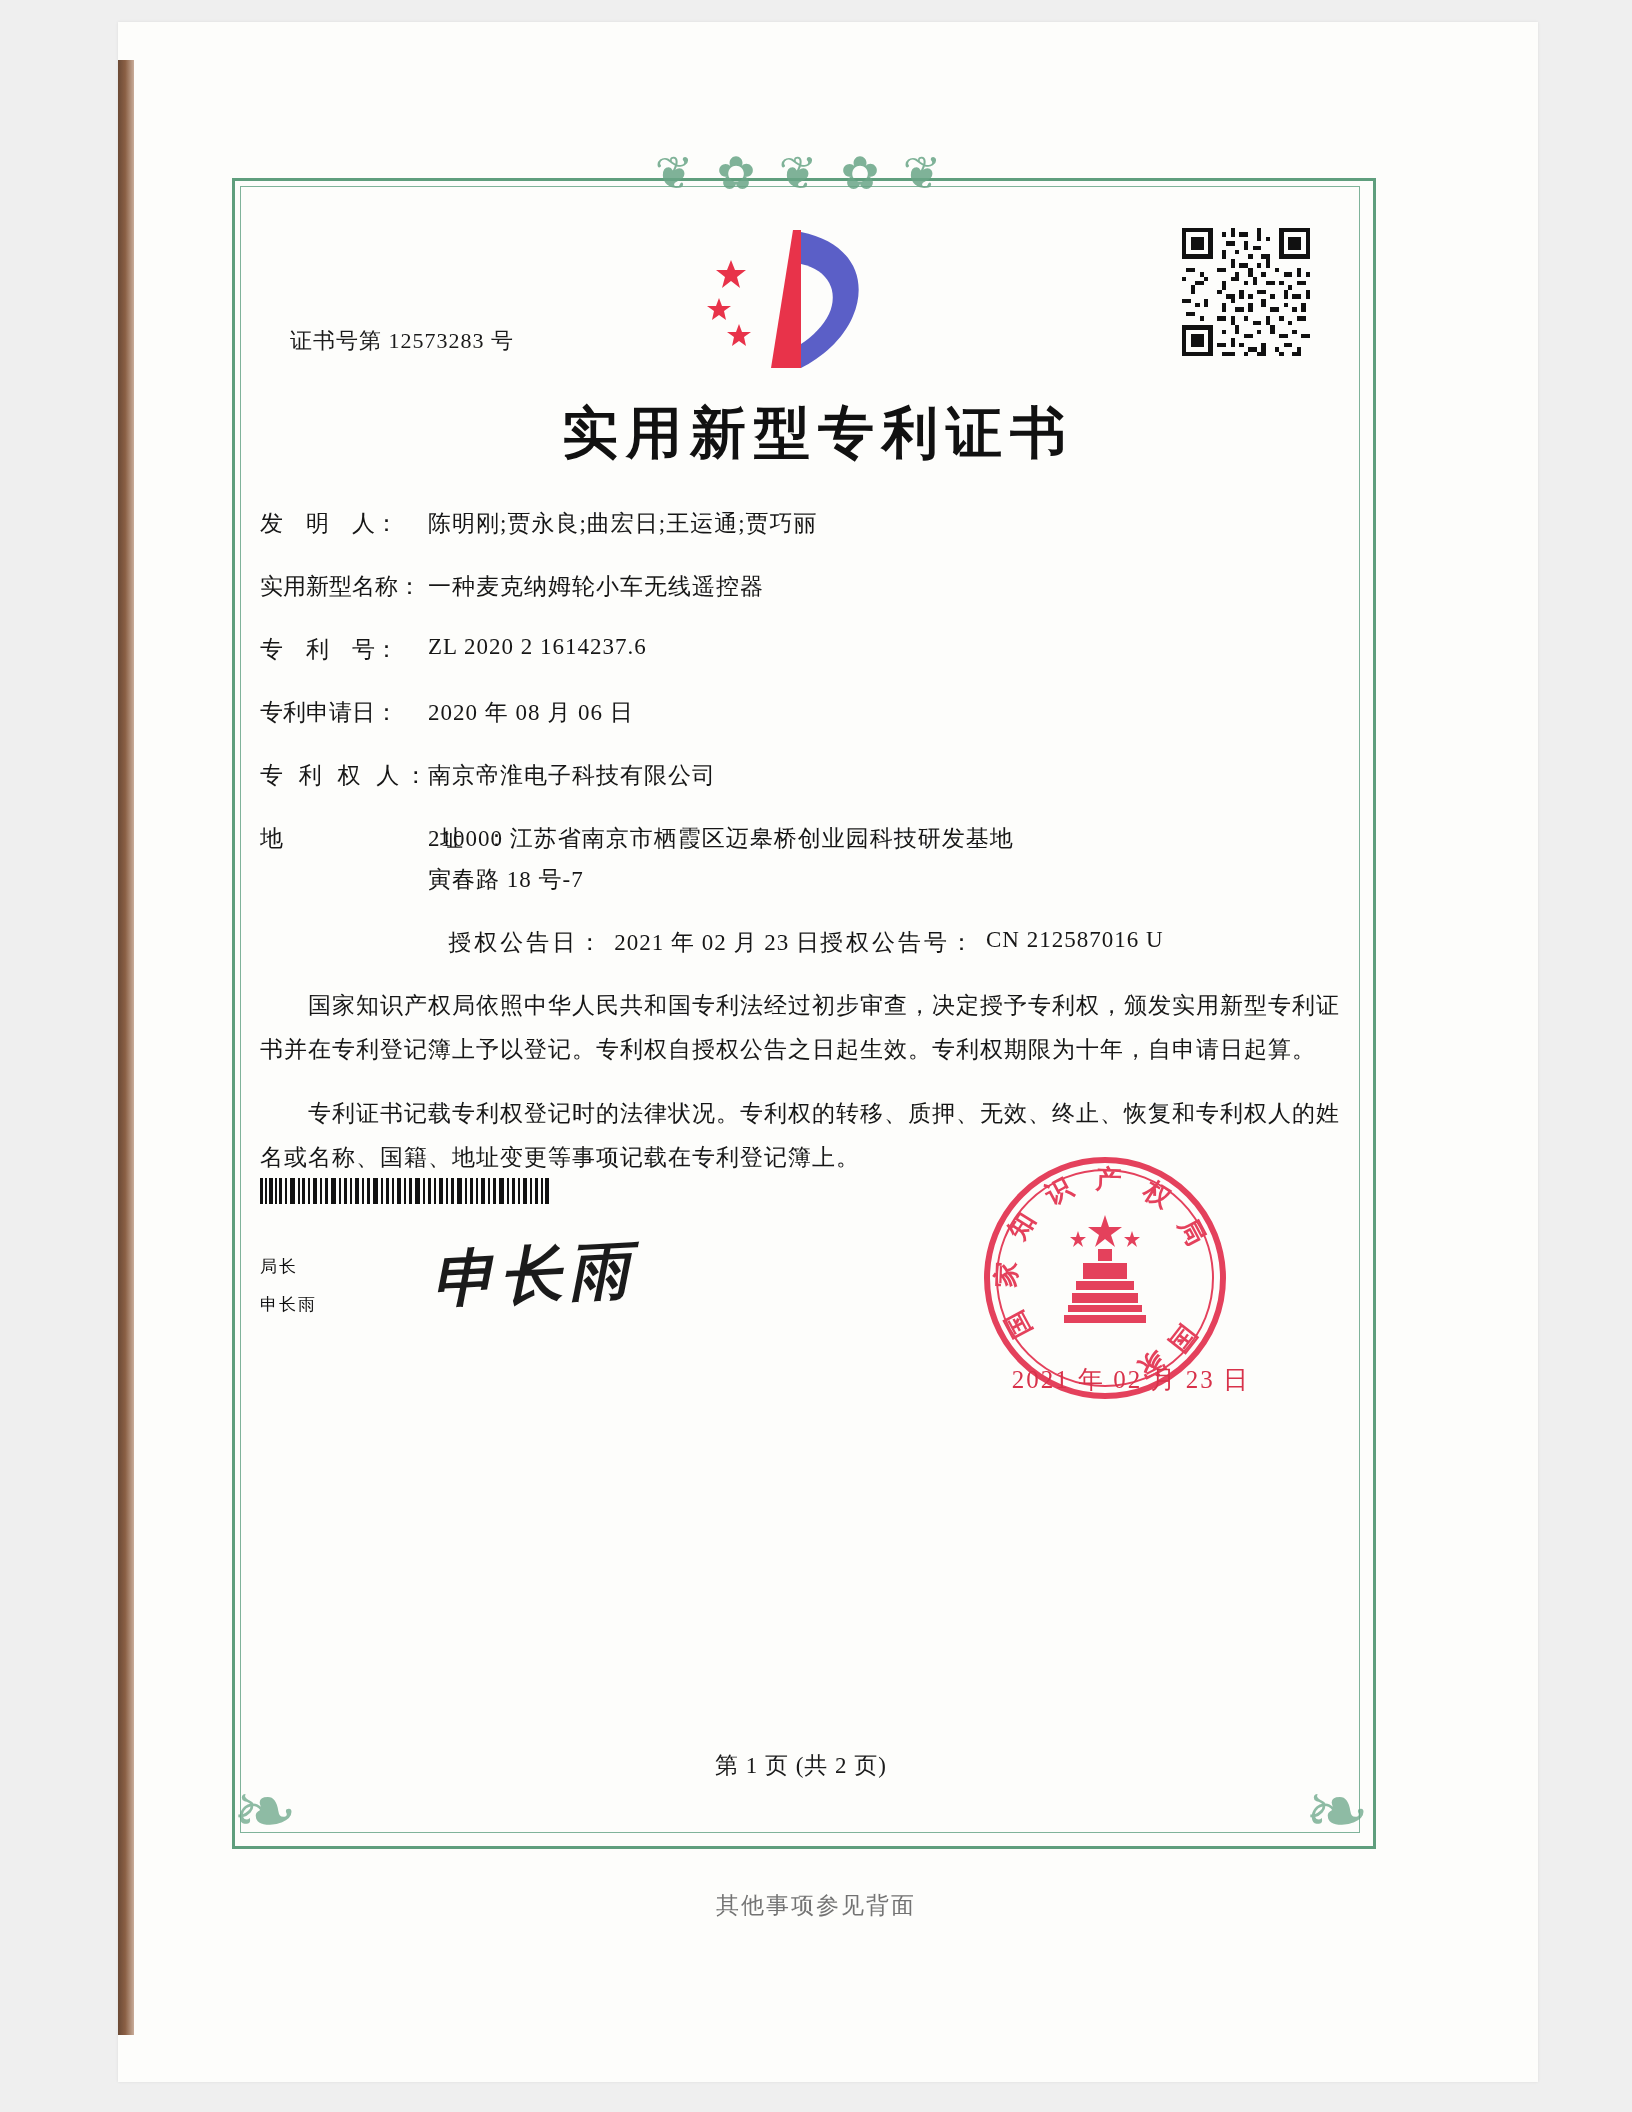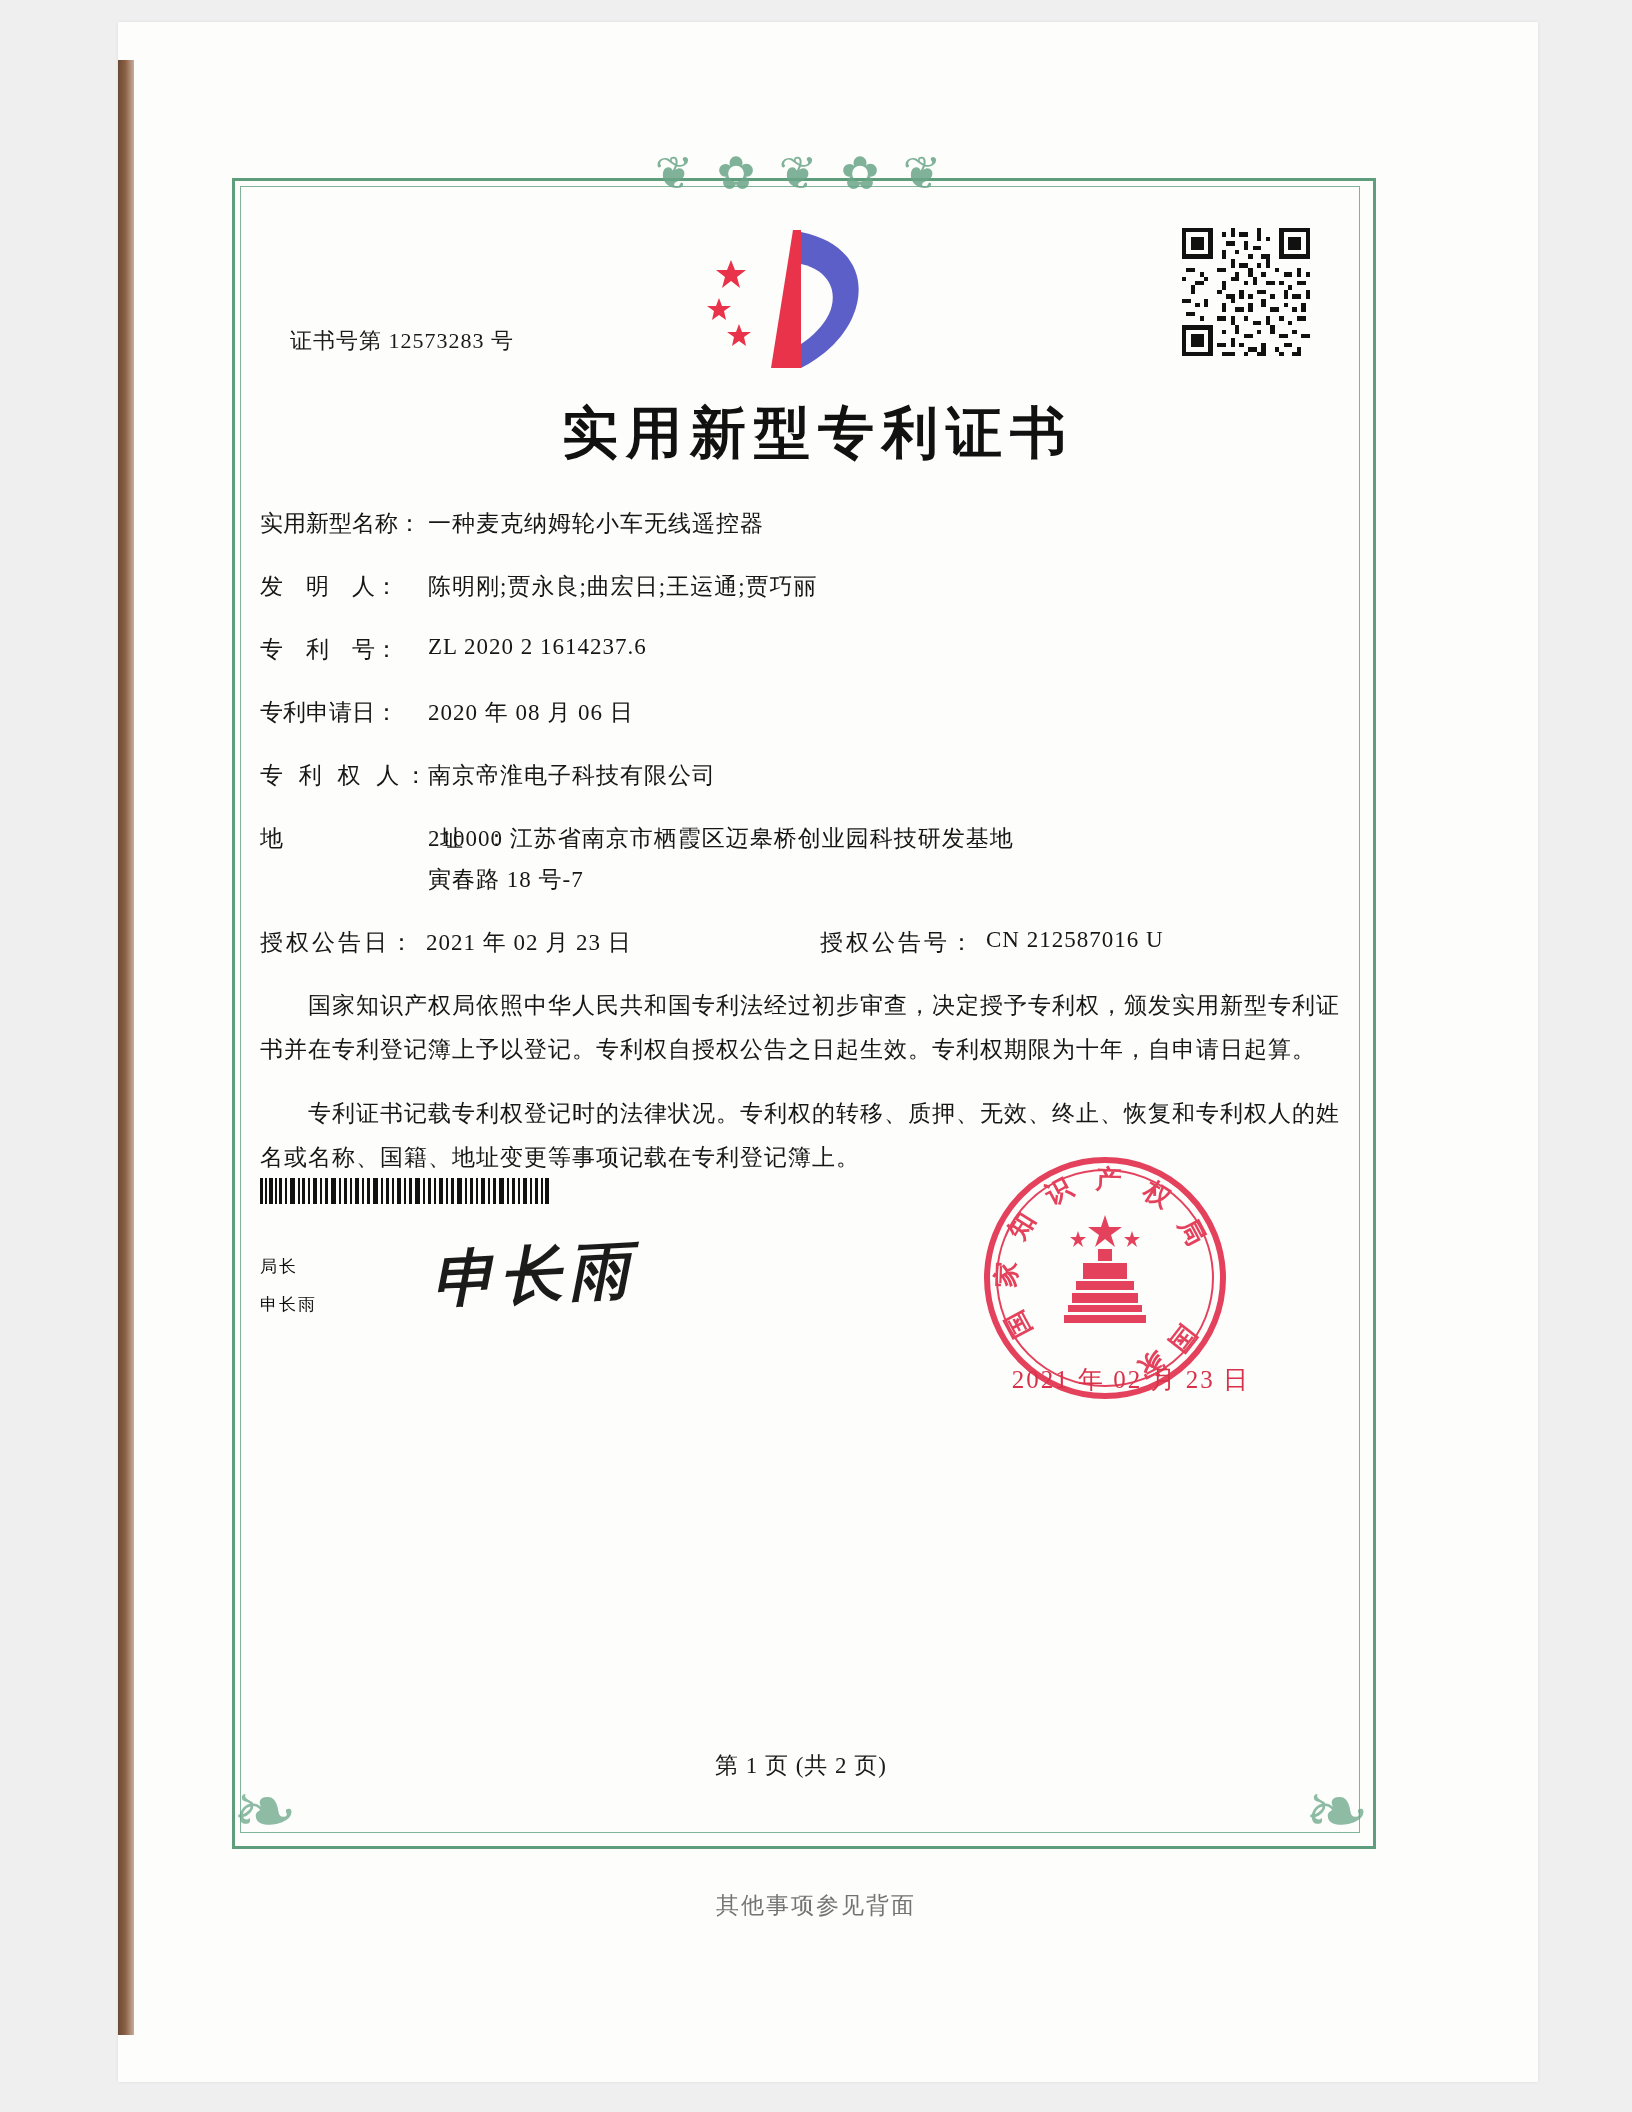--- a/index.html
+++ b/index.html
@@ -141,21 +141,21 @@
     display: block;
     margin-top: 10px;
   }
 
   .two-col {
     display: flex;
     font-size: 23px;
     color: #161616;
     margin-bottom: 26px;
   }
-  .two-col .c1 { width: 560px; display: flex; }
+  .two-col .c1 { width: 560px; display: flex; justify-content: flex-end; }
   .two-col .c2 { flex: 1; display: flex; }
   .two-col .lab { white-space: nowrap; letter-spacing: 3px; }
   .two-col .val { margin-left: 10px; letter-spacing: 1px; }
 
   .para {
     font-size: 23px;
     line-height: 44px;
     color: #161616;
     text-indent: 48px;
     margin-top: 20px;
@@ -365,27 +365,27 @@
           <rect x="25" y="28" width="2" height="1"></rect>
         </g>
       </svg>
     </div>
 
     <div class="cert-title">实用新型专利证书</div>
 
     <div class="fields">
 
       <div class="field-row">
+        <div class="field-label">发　明　人：</div>
+        <div class="field-value">陈明刚;贾永良;曲宏日;王运通;贾巧丽</div>
+      </div>
+
+      <div class="field-row">
         <div class="field-label">实用新型名称：</div>
         <div class="field-value">一种麦克纳姆轮小车无线遥控器</div>
-      </div>
-
-      <div class="field-row">
-        <div class="field-label">发　明　人：</div>
-        <div class="field-value">陈明刚;贾永良;曲宏日;王运通;贾巧丽</div>
       </div>
 
       <div class="field-row">
         <div class="field-label">专　利　号：</div>
         <div class="field-value">ZL 2020 2 1614237.6</div>
       </div>
 
       <div class="field-row">
         <div class="field-label">专利申请日：</div>
         <div class="field-value">2020 年 08 月 06 日</div>

